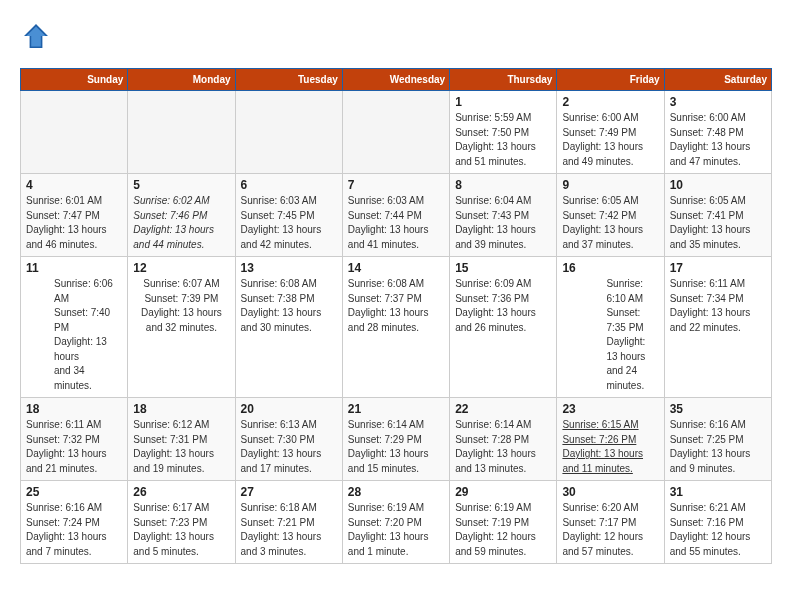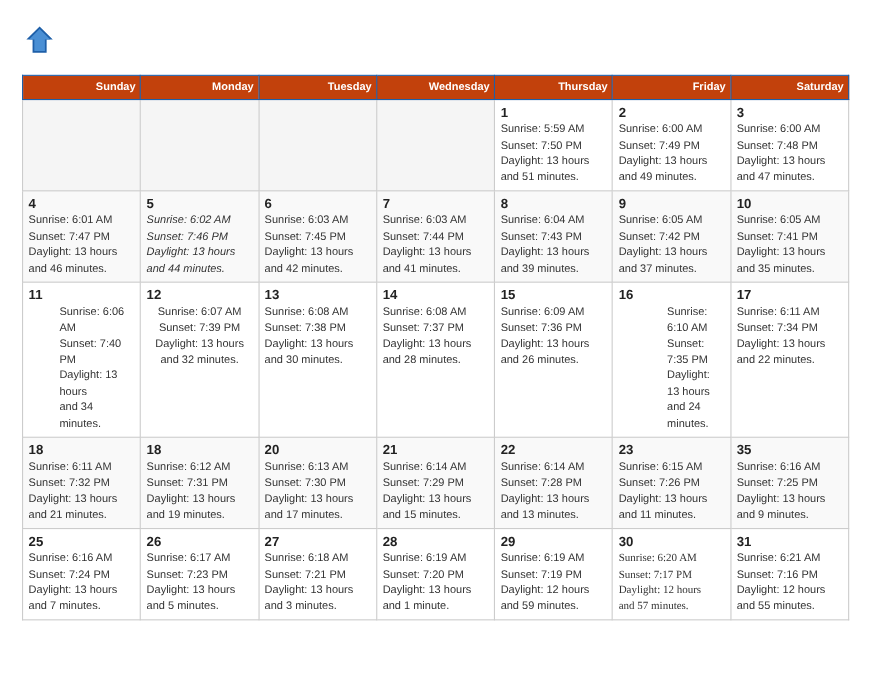--- a/index.html
+++ b/index.html
@@ -281,21 +281,21 @@
         </td>
         <td>
           <div class="day-num">22</div>
           <div class="day-detail" style="white-space: pre-line;">Sunrise: 6:14 AM
 Sunset: 7:28 PM
 Daylight: 13 hours
 and 13 minutes.</div>
         </td>
         <td>
           <div class="day-num">23</div>
-          <div class="day-detail" style="white-space: pre-line;">Sunrise: 6:15 AM
+          <div class="day-detail" style="white-space: pre-line; text-decoration: underline;">Sunrise: 6:15 AM
 Sunset: 7:26 PM
 Daylight: 13 hours
 and 11 minutes.</div>
         </td>
         <td>
           <div class="day-num">35</div>
           <div class="day-detail" style="white-space: pre-line;">Sunrise: 6:16 AM
 Sunset: 7:25 PM
 Daylight: 13 hours
 and 9 minutes.</div>
@@ -332,21 +332,21 @@
         </td>
         <td>
           <div class="day-num">29</div>
           <div class="day-detail" style="white-space: pre-line;">Sunrise: 6:19 AM
 Sunset: 7:19 PM
 Daylight: 12 hours
 and 59 minutes.</div>
         </td>
         <td>
           <div class="day-num">30</div>
-          <div class="day-detail" style="white-space: pre-line; font-family: Liberation Serif, serif;">Sunrise: 6:20 AM
+          <div class="day-detail" style="white-space: pre-line;">Sunrise: 6:20 AM
 Sunset: 7:17 PM
 Daylight: 12 hours
 and 57 minutes.</div>
         </td>
         <td>
           <div class="day-num">31</div>
           <div class="day-detail" style="white-space: pre-line;">Sunrise: 6:21 AM
 Sunset: 7:16 PM
 Daylight: 12 hours
 and 55 minutes.</div>

